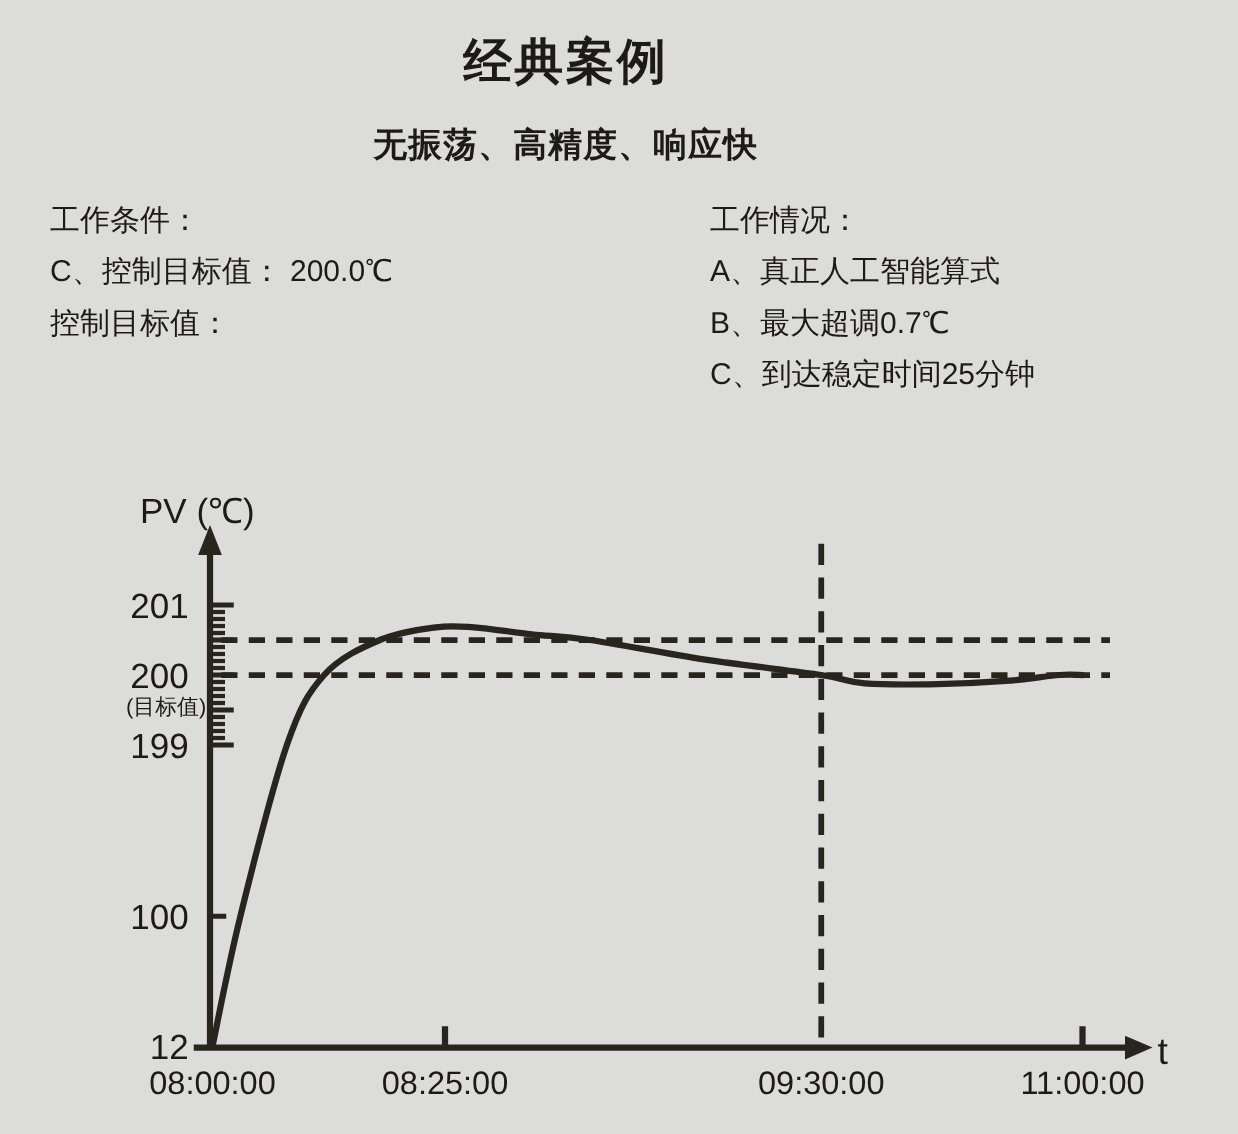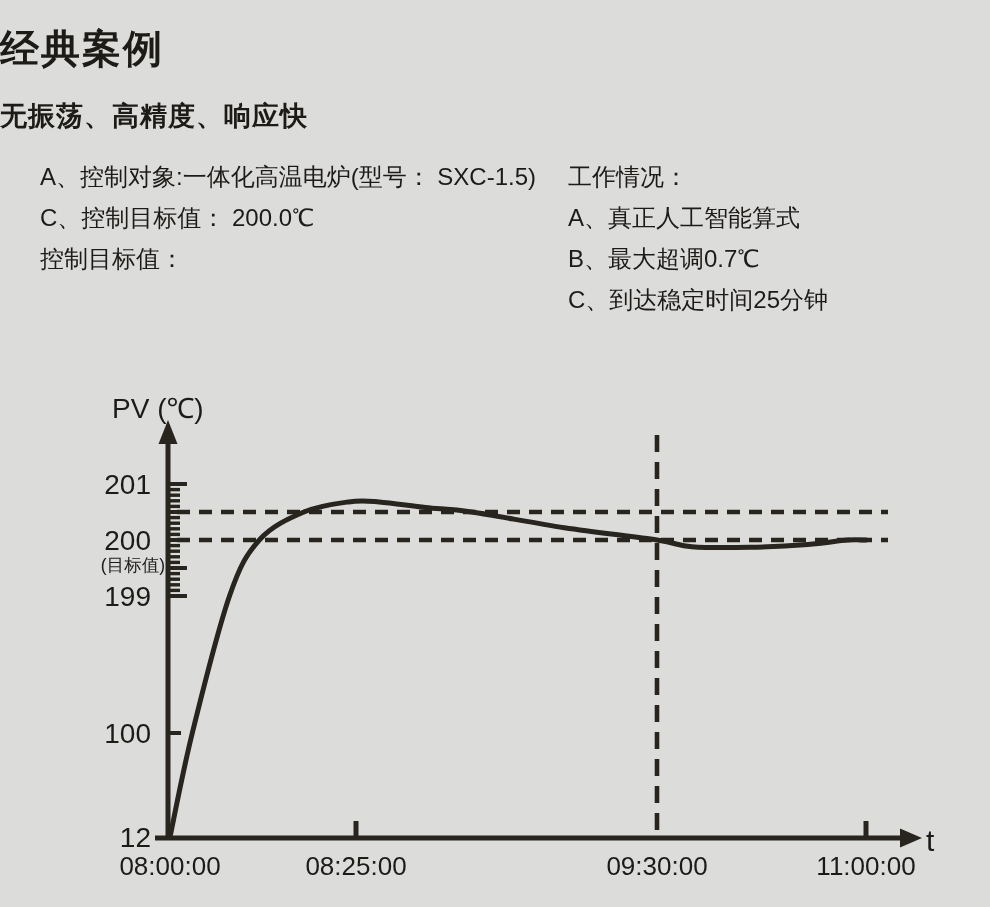--- a/index.html
+++ b/index.html
@@ -6,21 +6,21 @@
   body{
     width:990px;height:907px;
     background:#dcdcdb;
     font-family:"Liberation Sans",sans-serif;
     color:#1d1b18;
     position:relative;
     overflow:hidden;
   }
   .header{
     position:absolute;top:22px;left:0;width:905px;
-    text-align:left;
+    text-align:center;
   }
   .title{
     margin:0;
     font-size:39px;font-weight:700;letter-spacing:2px;
   }
   .subtitle{
     margin-top:22px;
     font-size:27px;font-weight:700;letter-spacing:1px;
   }
   .col{
@@ -42,22 +42,22 @@
 <body>
 
 <div class="page">
 
   <div class="header">
     <h1 class="title">经典案例</h1>
     <div class="subtitle">无振荡、高精度、响应快</div>
   </div>
 
   <section class="col col-left">
+    <div class="line">工作条件：</div>
     <div id="cond-items">
-        <div class="line">A、控制对象:一体化高温电炉(型号： SXC-1.5)</div>
         <div class="line">C、控制目标值： 200.0℃</div>
       </div>
     <div class="line">控制目标值：</div>
   </section>
 
   <section class="col col-right">
     <div class="line">工作情况：</div>
     <div id="res-items">
         <div class="line">A、真正人工智能算式</div>
         <div class="line">B、最大超调0.7℃</div>

